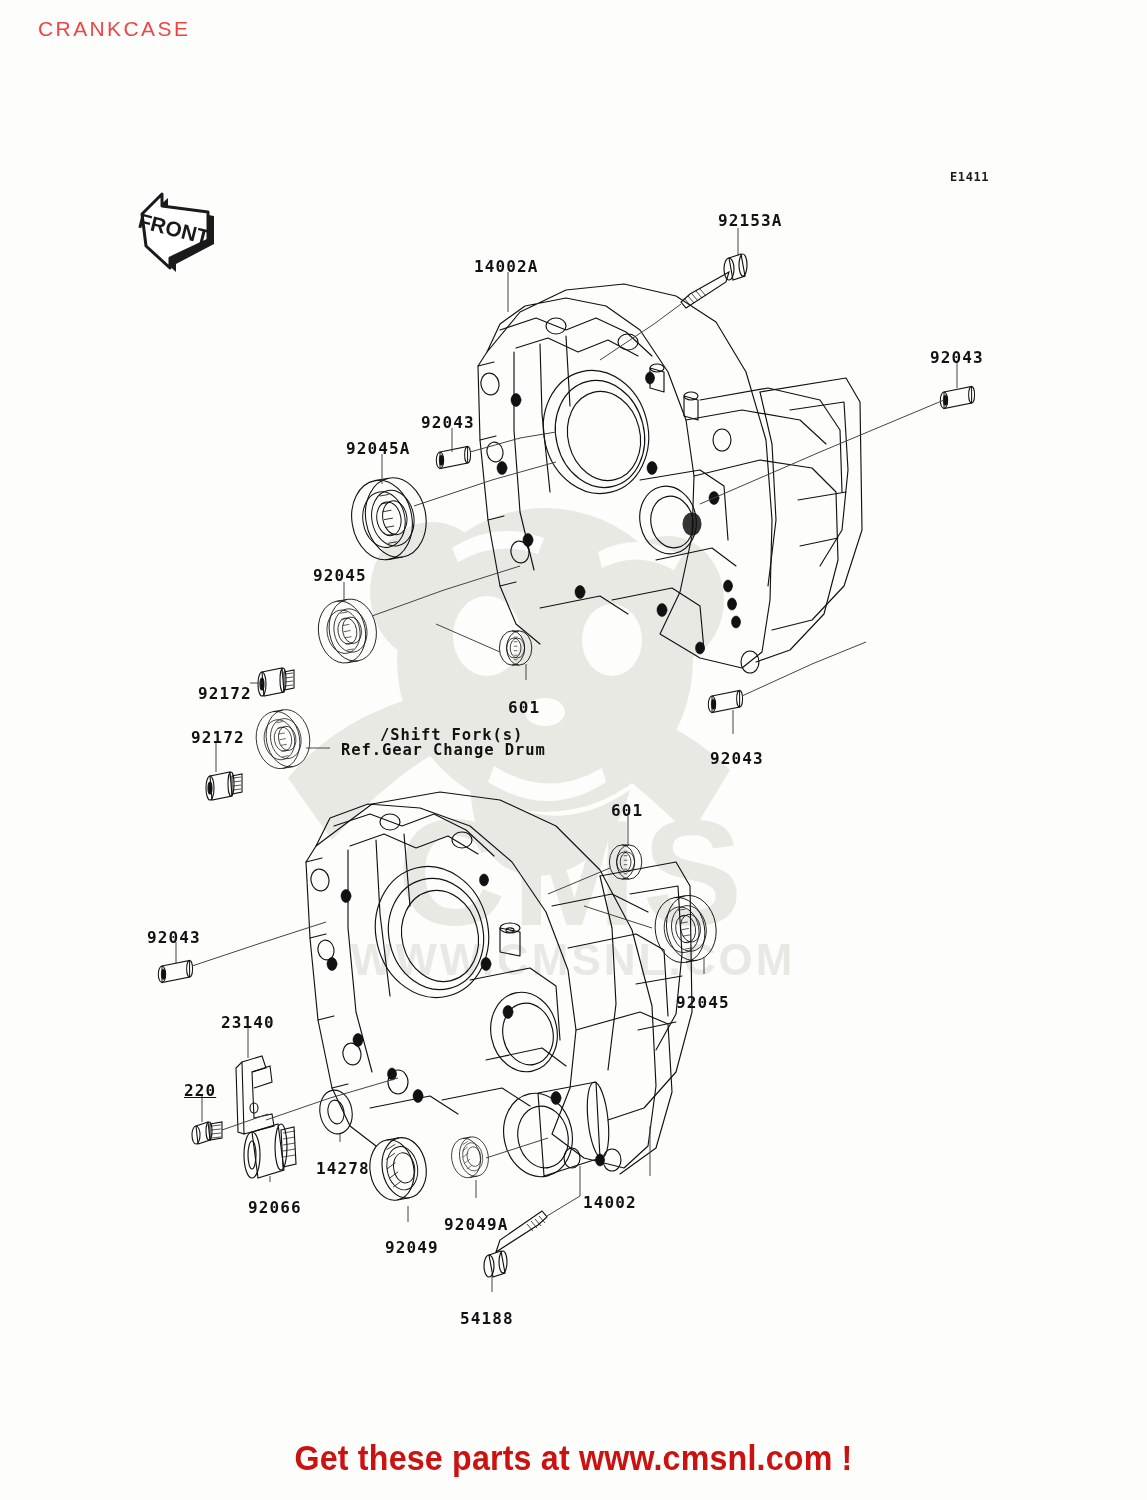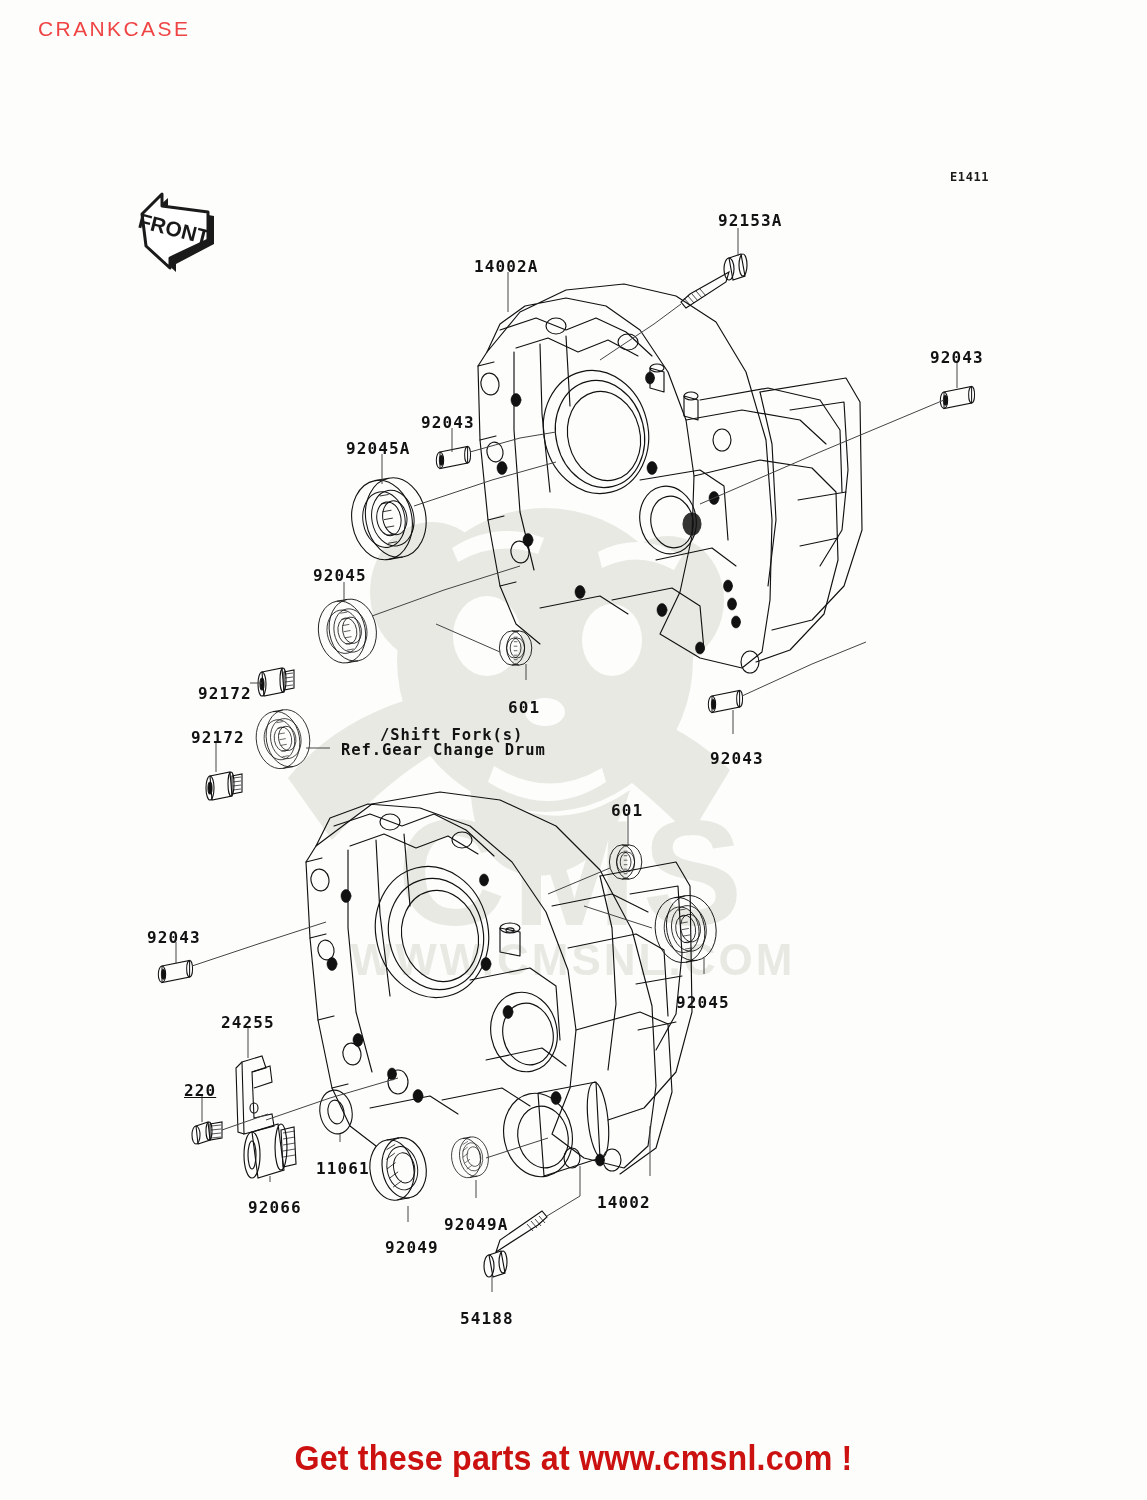--- a/index.html
+++ b/index.html
@@ -471,24 +471,24 @@
   <div class="callout" style="left:421px;top:412px;">92043</div>
   <div class="callout" style="left:346px;top:438px;">92045A</div>
   <div class="callout" style="left:313px;top:565px;">92045</div>
   <div class="callout" style="left:198px;top:683px;">92172</div>
   <div class="callout" style="left:508px;top:697px;">601</div>
   <div class="callout" style="left:191px;top:727px;">92172</div>
   <div class="callout" style="left:710px;top:748px;">92043</div>
   <div class="callout" style="left:611px;top:800px;">601</div>
   <div class="callout" style="left:147px;top:927px;">92043</div>
   <div class="callout" style="left:676px;top:992px;">92045</div>
-  <div class="callout" style="left:221px;top:1012px;">24255</div>
+  <div class="callout" style="left:221px;top:1012px;">23140</div>
   <div class="callout" style="left:184px;top:1080px;text-decoration:underline;">220</div>
-  <div class="callout" style="left:316px;top:1158px;">11061</div>
-  <div class="callout" style="left:597px;top:1192px;">14002</div>
+  <div class="callout" style="left:316px;top:1158px;">14278</div>
+  <div class="callout" style="left:583px;top:1192px;">14002</div>
   <div class="callout" style="left:248px;top:1197px;">92066</div>
   <div class="callout" style="left:444px;top:1214px;">92049A</div>
   <div class="callout" style="left:385px;top:1237px;">92049</div>
   <div class="callout" style="left:460px;top:1308px;">54188</div>
 
   <div class="callout ref" style="left:341px;top:740px;">Ref.Gear Change Drum</div>
   <div class="callout ref" style="left:380px;top:725px;">/Shift Fork(s)</div>
 
   <div class="footer">Get these parts at www.cmsnl.com !</div>
 

